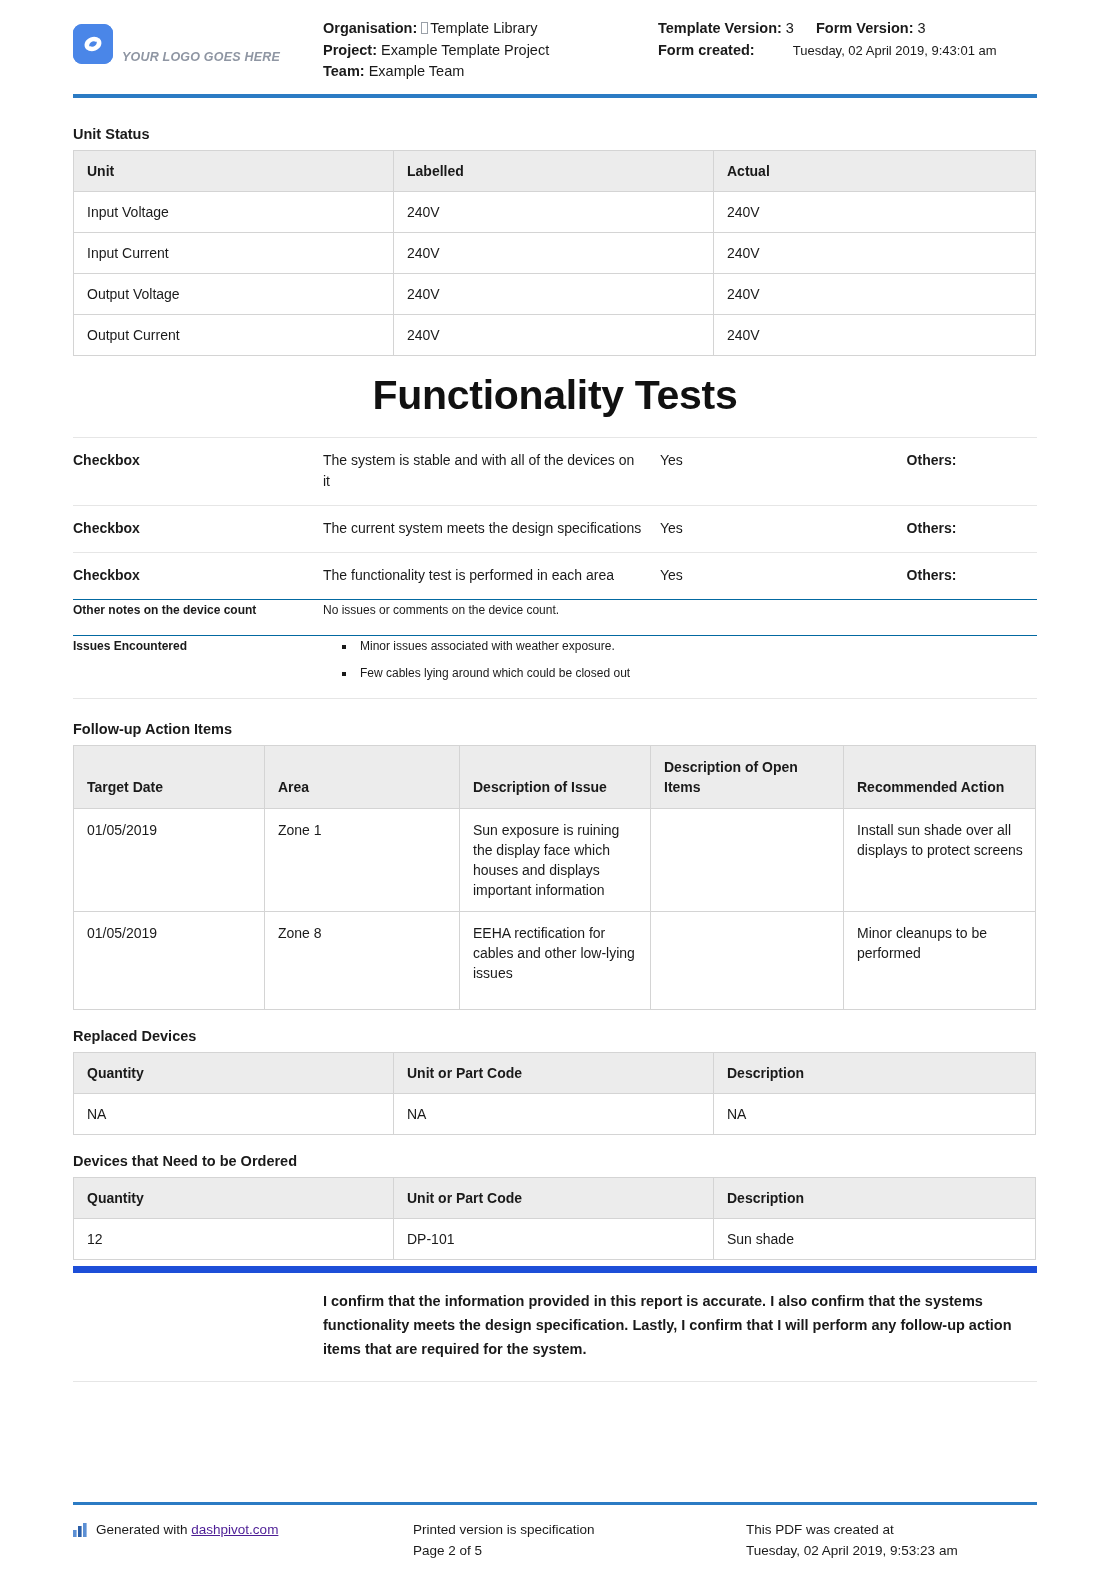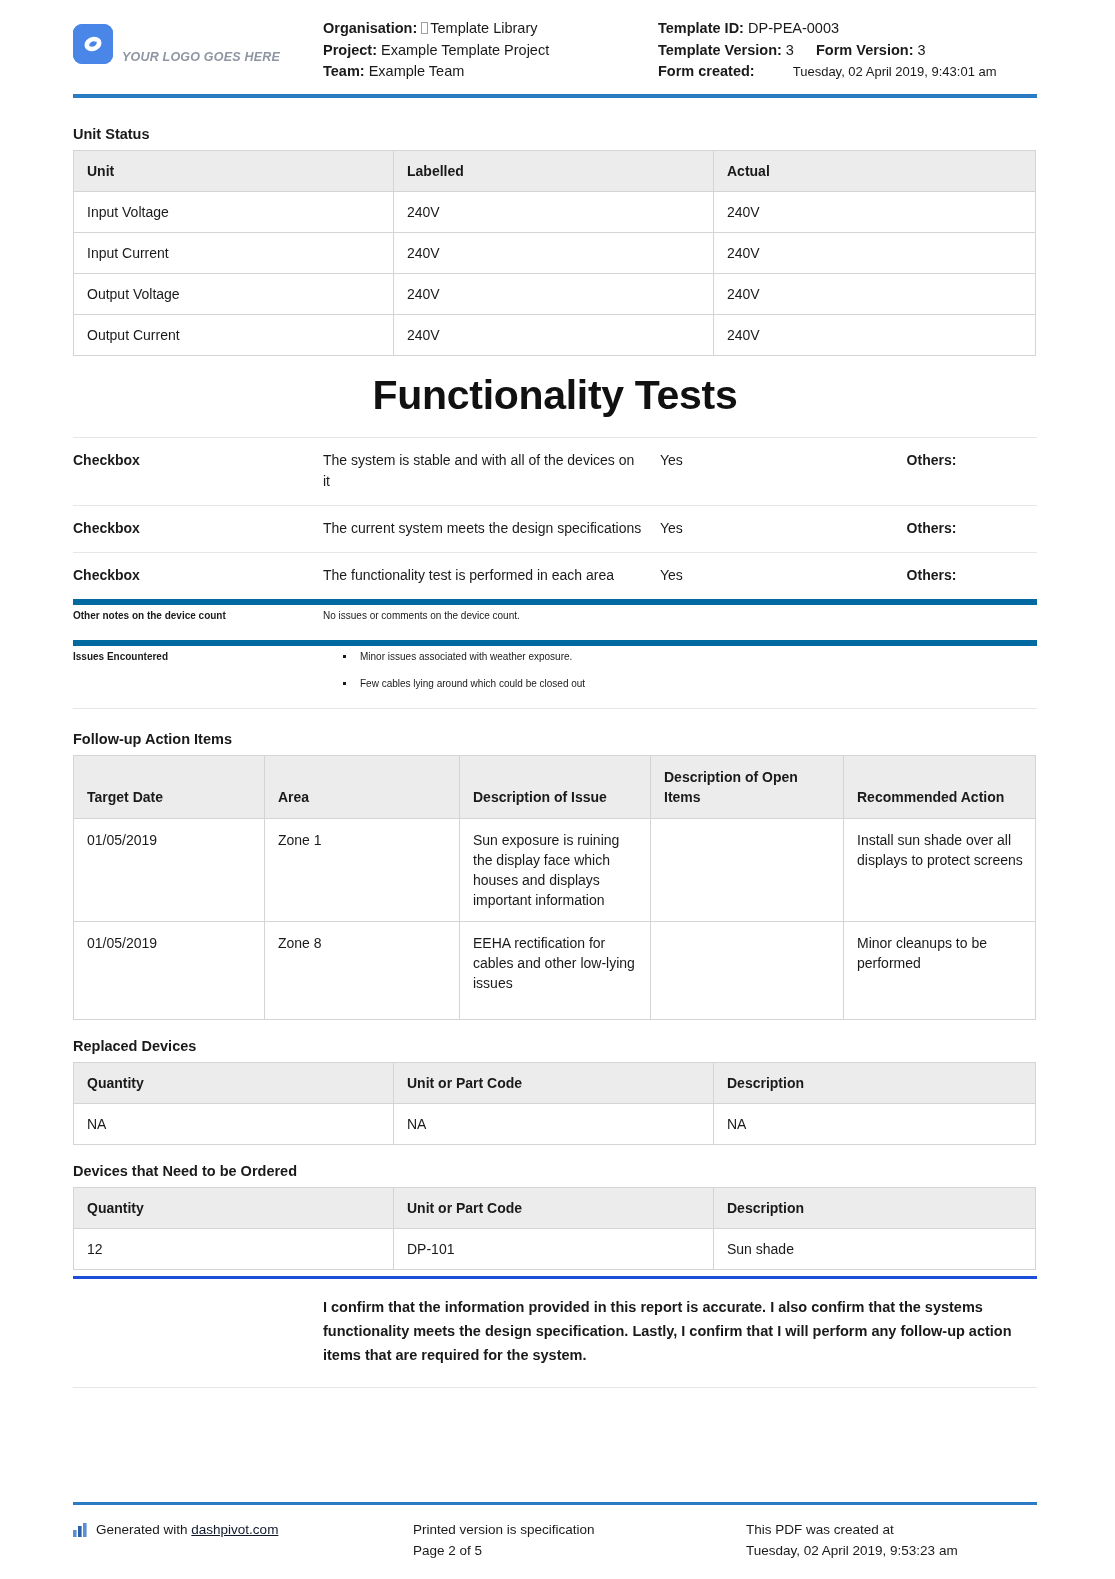--- a/index.html
+++ b/index.html
@@ -142,23 +142,23 @@
     flex: 0 0 250px;
     font-weight: bold;
   }
   .fx-desc { flex: 0 0 337px; padding-right: 16px; }
   .fx-ans  { flex: 0 0 166px; }
   .fx-oth  { flex: 1 1 auto; font-weight: bold; text-align: center; }
 
   .notes-row {
     display: flex;
     align-items: flex-start;
-    border-top: 6px solid #0369a1;
+    border-top: 1px solid #0369a1;
     padding: 0 0 14px 0;
-    font-size: 10px;
+    font-size: 12px;
     line-height: 21px;
   }
   .notes-label { flex: 0 0 250px; font-weight: bold; }
   .notes-body  { flex: 1 1 auto; }
   .notes-body ul {
     margin: 0;
     padding-left: 33px;
     list-style: square;
   }
   .notes-body ul li { margin: 0 0 6px 0; padding-left: 4px; }
@@ -179,21 +179,21 @@
   .dev-wrap { margin-top: 18px; }
   table.dev col.d1 { width: 320px; }
   table.dev col.d2 { width: 320px; }
   table.dev col.d3 { width: 322px; }
   table.dev th, table.dev td { height: 37px; padding: 10px 12px 10px 13px; }
 
   
   .signoff-wrap { margin-top: 6px; }
   .signoff-row {
     display: flex;
-    border-top: 3px solid #1d4ed8;
+    border-top: 7px solid #1d4ed8;
     border-bottom: 1px solid #e6e6e6;
     padding: 16px 0 20px 0;
   }
   .signoff-spacer { flex: 0 0 250px; }
   .signoff-text {
     flex: 1 1 auto;
     font-size: 14.5px;
     font-weight: bold;
     line-height: 24px;
     padding-right: 4px;
@@ -216,21 +216,21 @@
     display: flex;
     font-size: 13.5px;
     line-height: 21px;
     color: #1a1a1a;
   }
   .fcol1 { flex: 0 0 340px; display: flex; align-items: flex-start; }
   .fcol2 { flex: 0 0 333px; }
   .fcol3 { flex: 1 1 auto; }
   .chart-icon { margin-right: 7px; margin-top: 3px; flex: 0 0 auto; }
   .link {
-    color: #0f172a;
+    color: #4c1d95;
     text-decoration: underline;
   }
 </style>
 </head>
 <body>
 
 <div class="page">
 
   <div class="doc-header">
 
@@ -258,24 +258,20 @@
         <span class="lbl">Project:</span>
         <span class="val">Example Template Project</span>
       </div>
       <div>
         <span class="lbl">Team:</span>
         <span class="val">Example Team</span>
       </div>
     </div>
 
     <div class="hdr-col right">
-      <div>
-        <span class="lbl">Template ID:</span>
-        <span class="val">DP-PEA-0003</span>
-      </div>
       <div>
         <span class="lbl">Template Version:</span>
         <span class="val">3</span>
         <span class="gap-inline"></span>
         <span class="lbl">Form Version:</span>
         <span class="val">3</span>
       </div>
       <div>
         <span class="lbl">Form created:</span>
         <span class="val-sm">Tuesday, 02 April 2019, 9:43:01 am</span>

